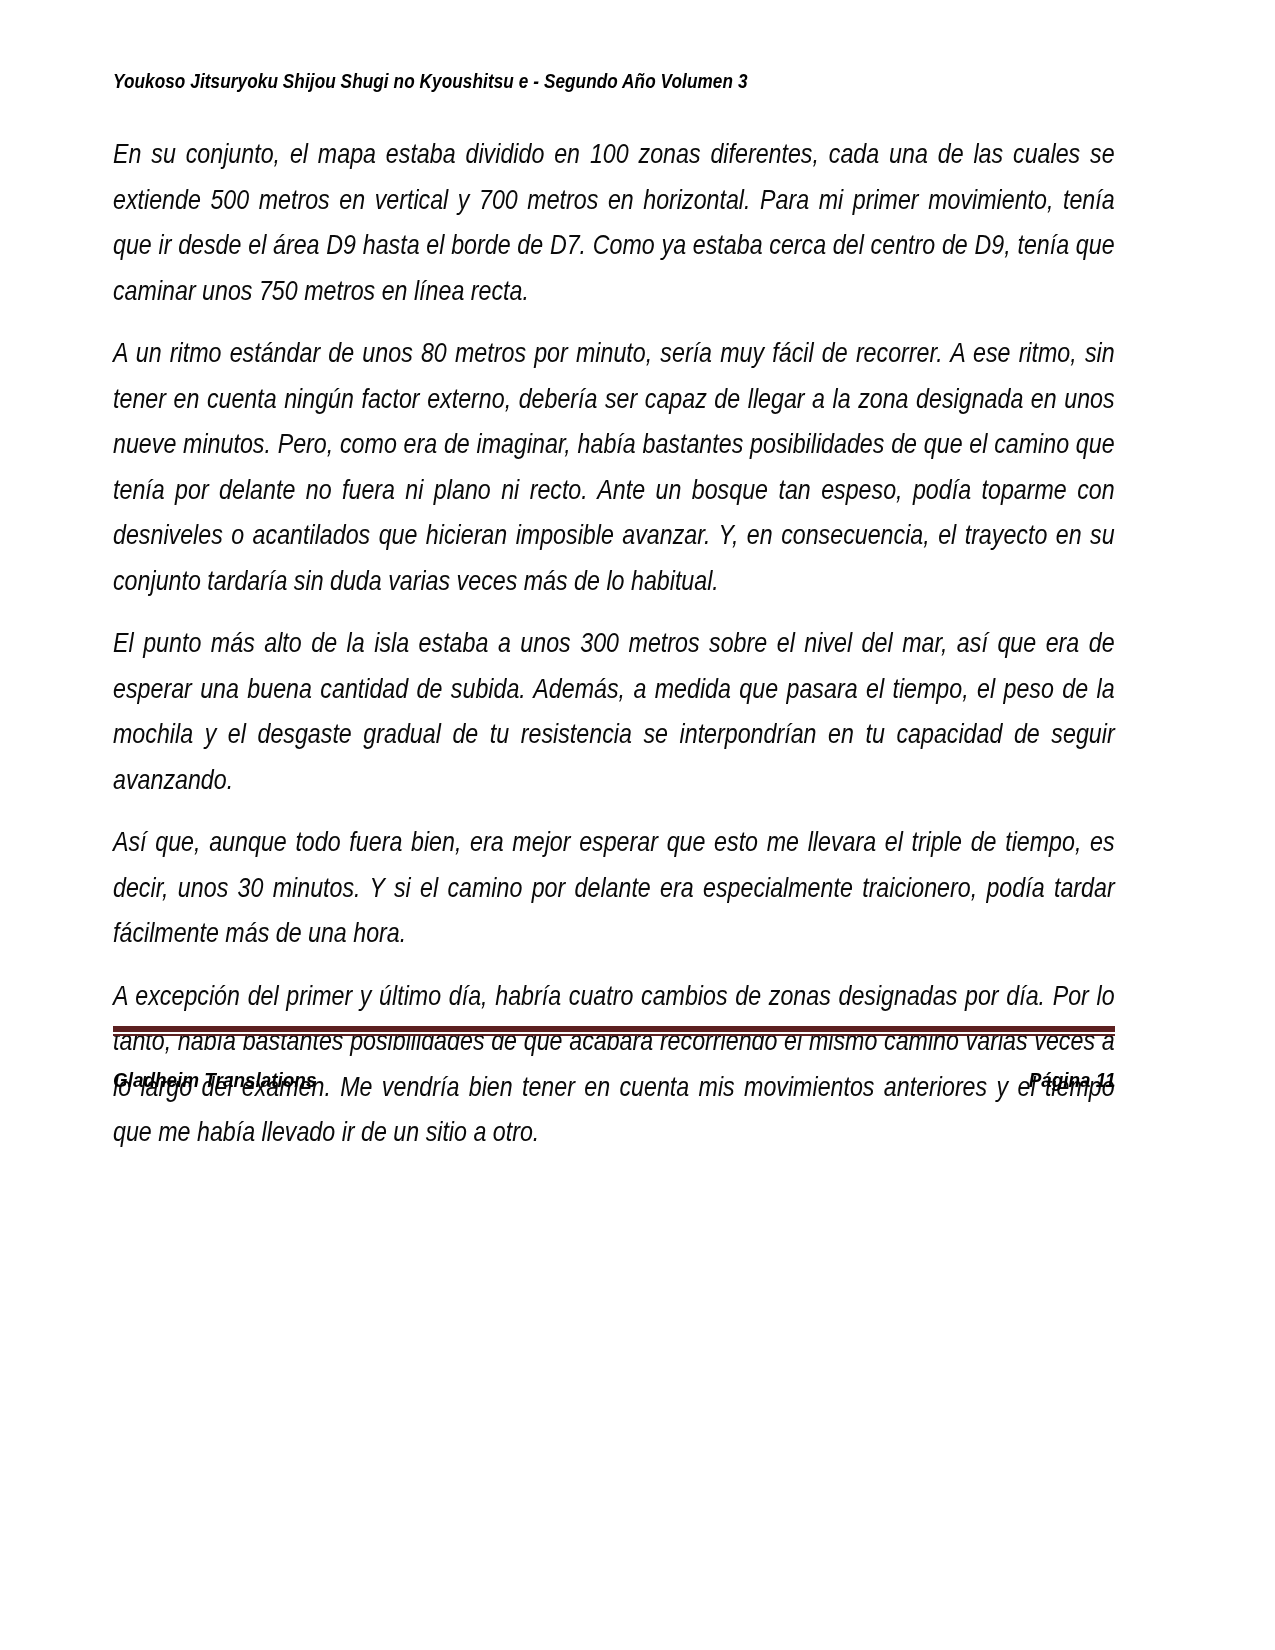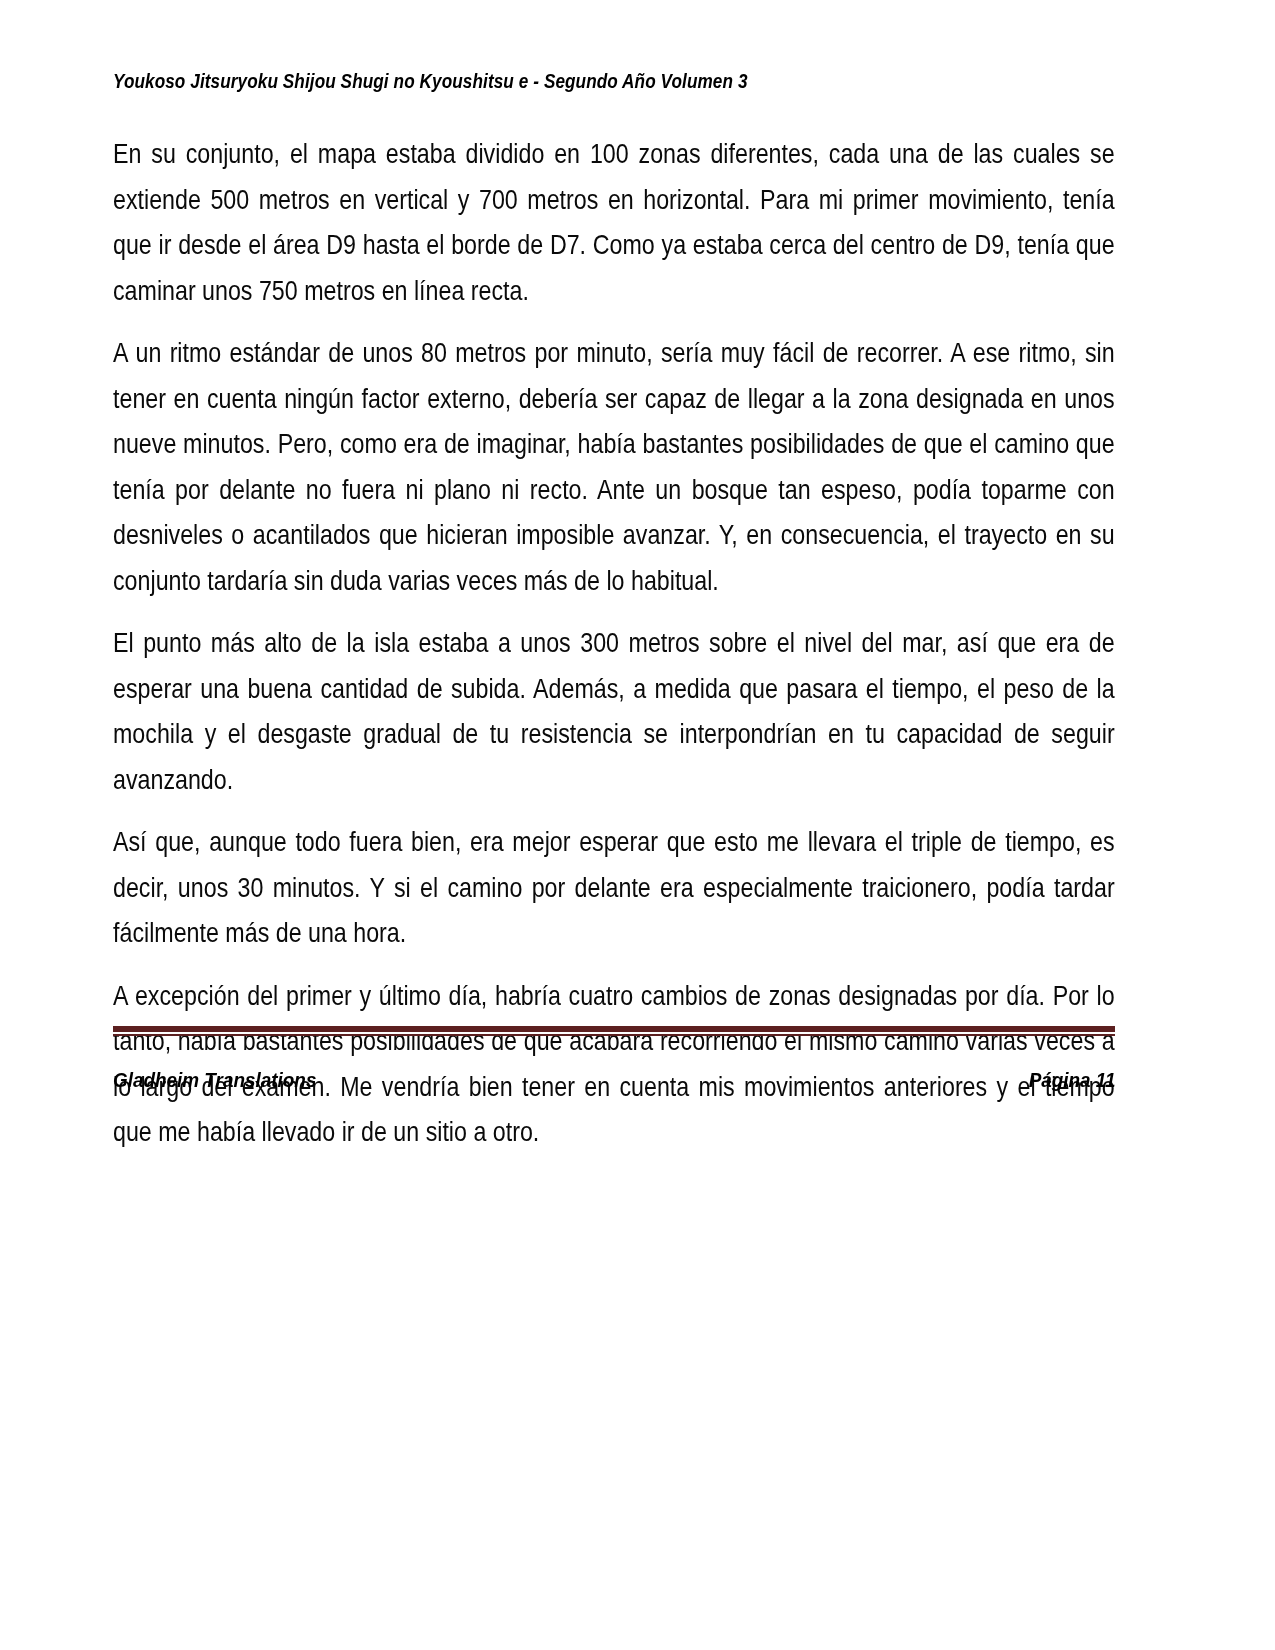--- a/index.html
+++ b/index.html
@@ -37,20 +37,21 @@
     transform: scaleX(0.88);
     transform-origin: left center;
   }
 
   
   .content {
     position: absolute;
     left: 113px;
     top: 131px;
     width: 1002px;
+    font-style: italic;
   }
   .para {
     font-size: 27.5px;
     line-height: 45.5px;
     color: #0a0a0a;
     text-align: justify;
     text-justify: inter-word;
     margin: 0 0 17px 0;
     transform: scaleX(0.845);
     transform-origin: left top;

